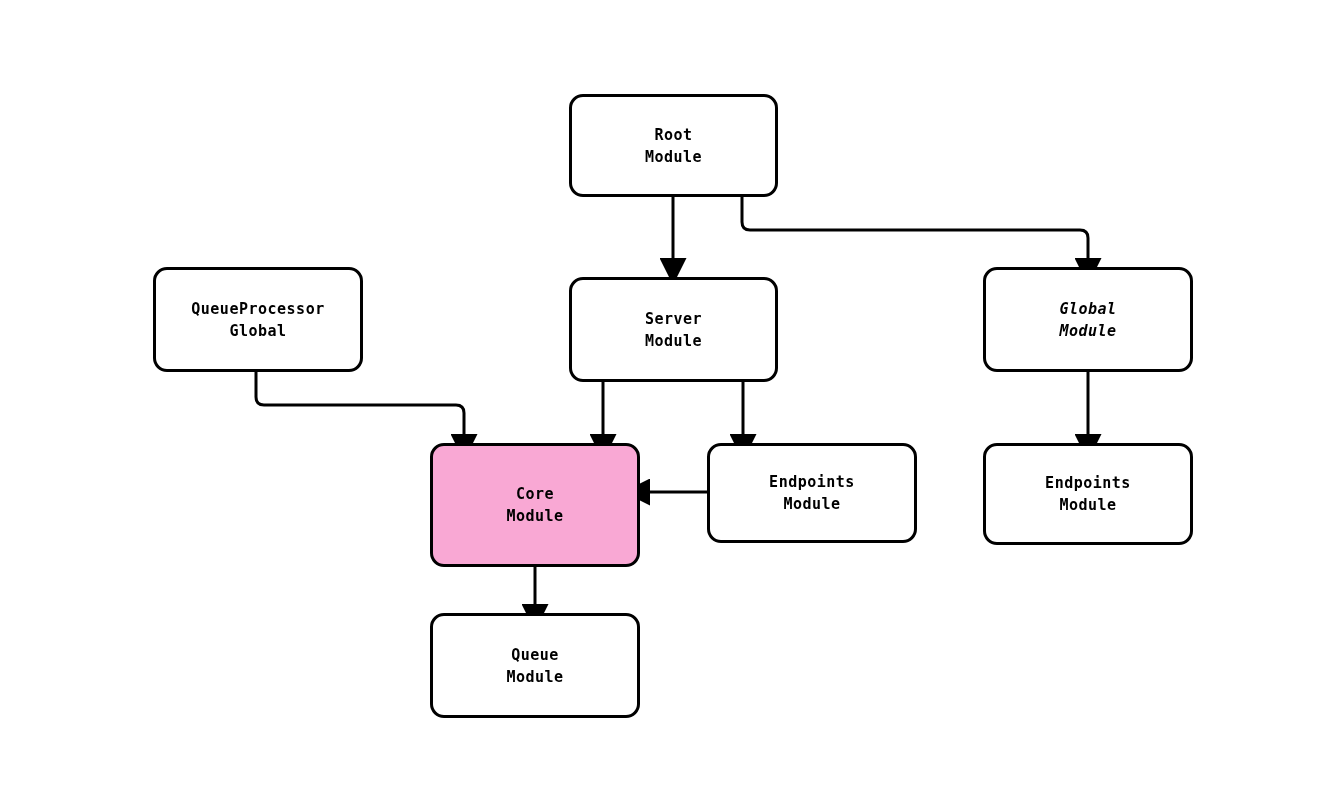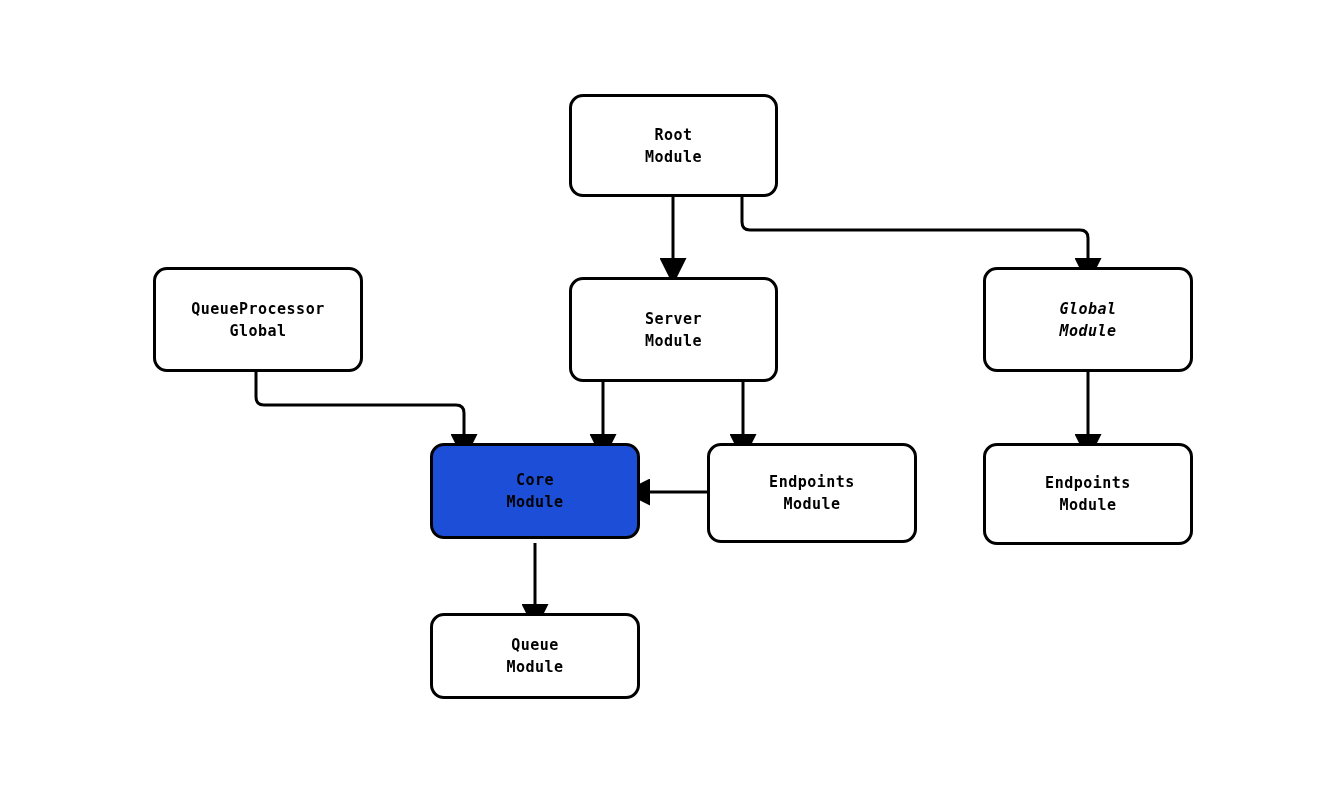--- a/index.html
+++ b/index.html
@@ -82,33 +82,33 @@
   <div class="node" style="left: 549px; top: 277px; width: 209px; height: 105px; border-color: rgb(0, 0, 0); background: rgb(255, 255, 255); border-width: 3px;">
     <span class="node-label">Server
 Module</span>
   </div>
 
   <div class="node" style="left: 963px; top: 267px; width: 210px; height: 105px; border-color: rgb(0, 0, 0); background: rgb(255, 255, 255); border-width: 3px; font-style: italic;">
     <span class="node-label">Global
 Module</span>
   </div>
 
-  <div class="node" style="left: 410px; top: 443px; width: 210px; height: 96px; border-color: rgb(0, 0, 0); background: #1d4ed8; border-width: 3px;">
+  <div class="node" style="left: 410px; top: 443px; width: 210px; height: 124px; border-color: rgb(0, 0, 0); background: #f9a8d4; border-width: 3px;">
     <span class="node-label">Core
 Module</span>
   </div>
 
   <div class="node" style="left: 687px; top: 443px; width: 210px; height: 100px; border-color: rgb(0, 0, 0); background: rgb(255, 255, 255); border-width: 3px;">
     <span class="node-label">Endpoints
 Module</span>
   </div>
 
   <div class="node" style="left: 963px; top: 443px; width: 210px; height: 102px; border-color: rgb(0, 0, 0); background: rgb(255, 255, 255); border-width: 3px;">
     <span class="node-label">Endpoints
 Module</span>
   </div>
 
-  <div class="node" style="left: 410px; top: 613px; width: 210px; height: 86px; border-color: rgb(0, 0, 0); background: rgb(255, 255, 255); border-width: 3px;">
+  <div class="node" style="left: 410px; top: 613px; width: 210px; height: 105px; border-color: rgb(0, 0, 0); background: rgb(255, 255, 255); border-width: 3px;">
     <span class="node-label">Queue
 Module</span>
   </div>
 
 </div>
 
 </body></html>

